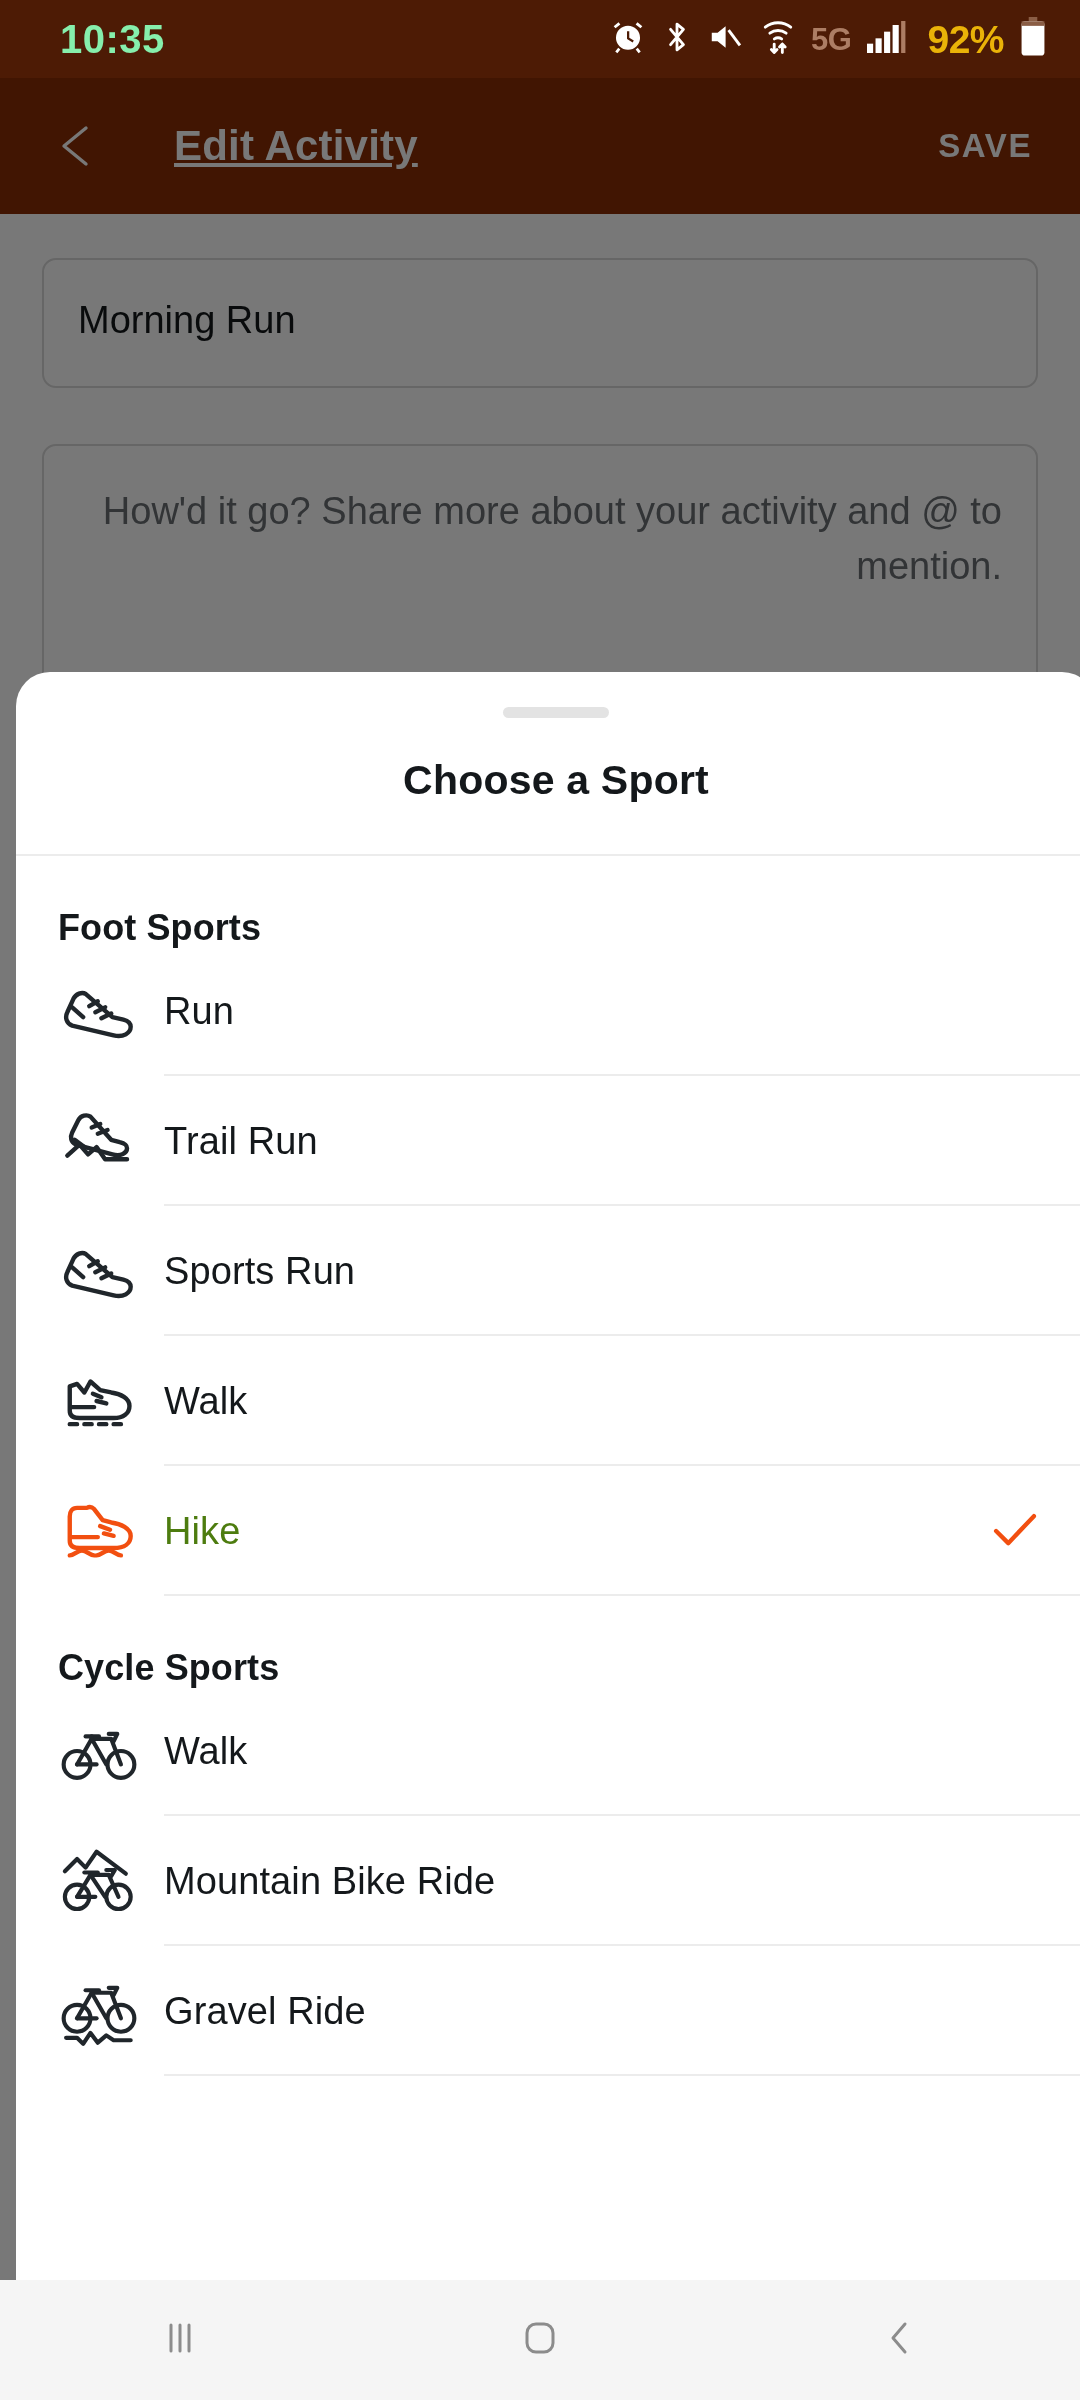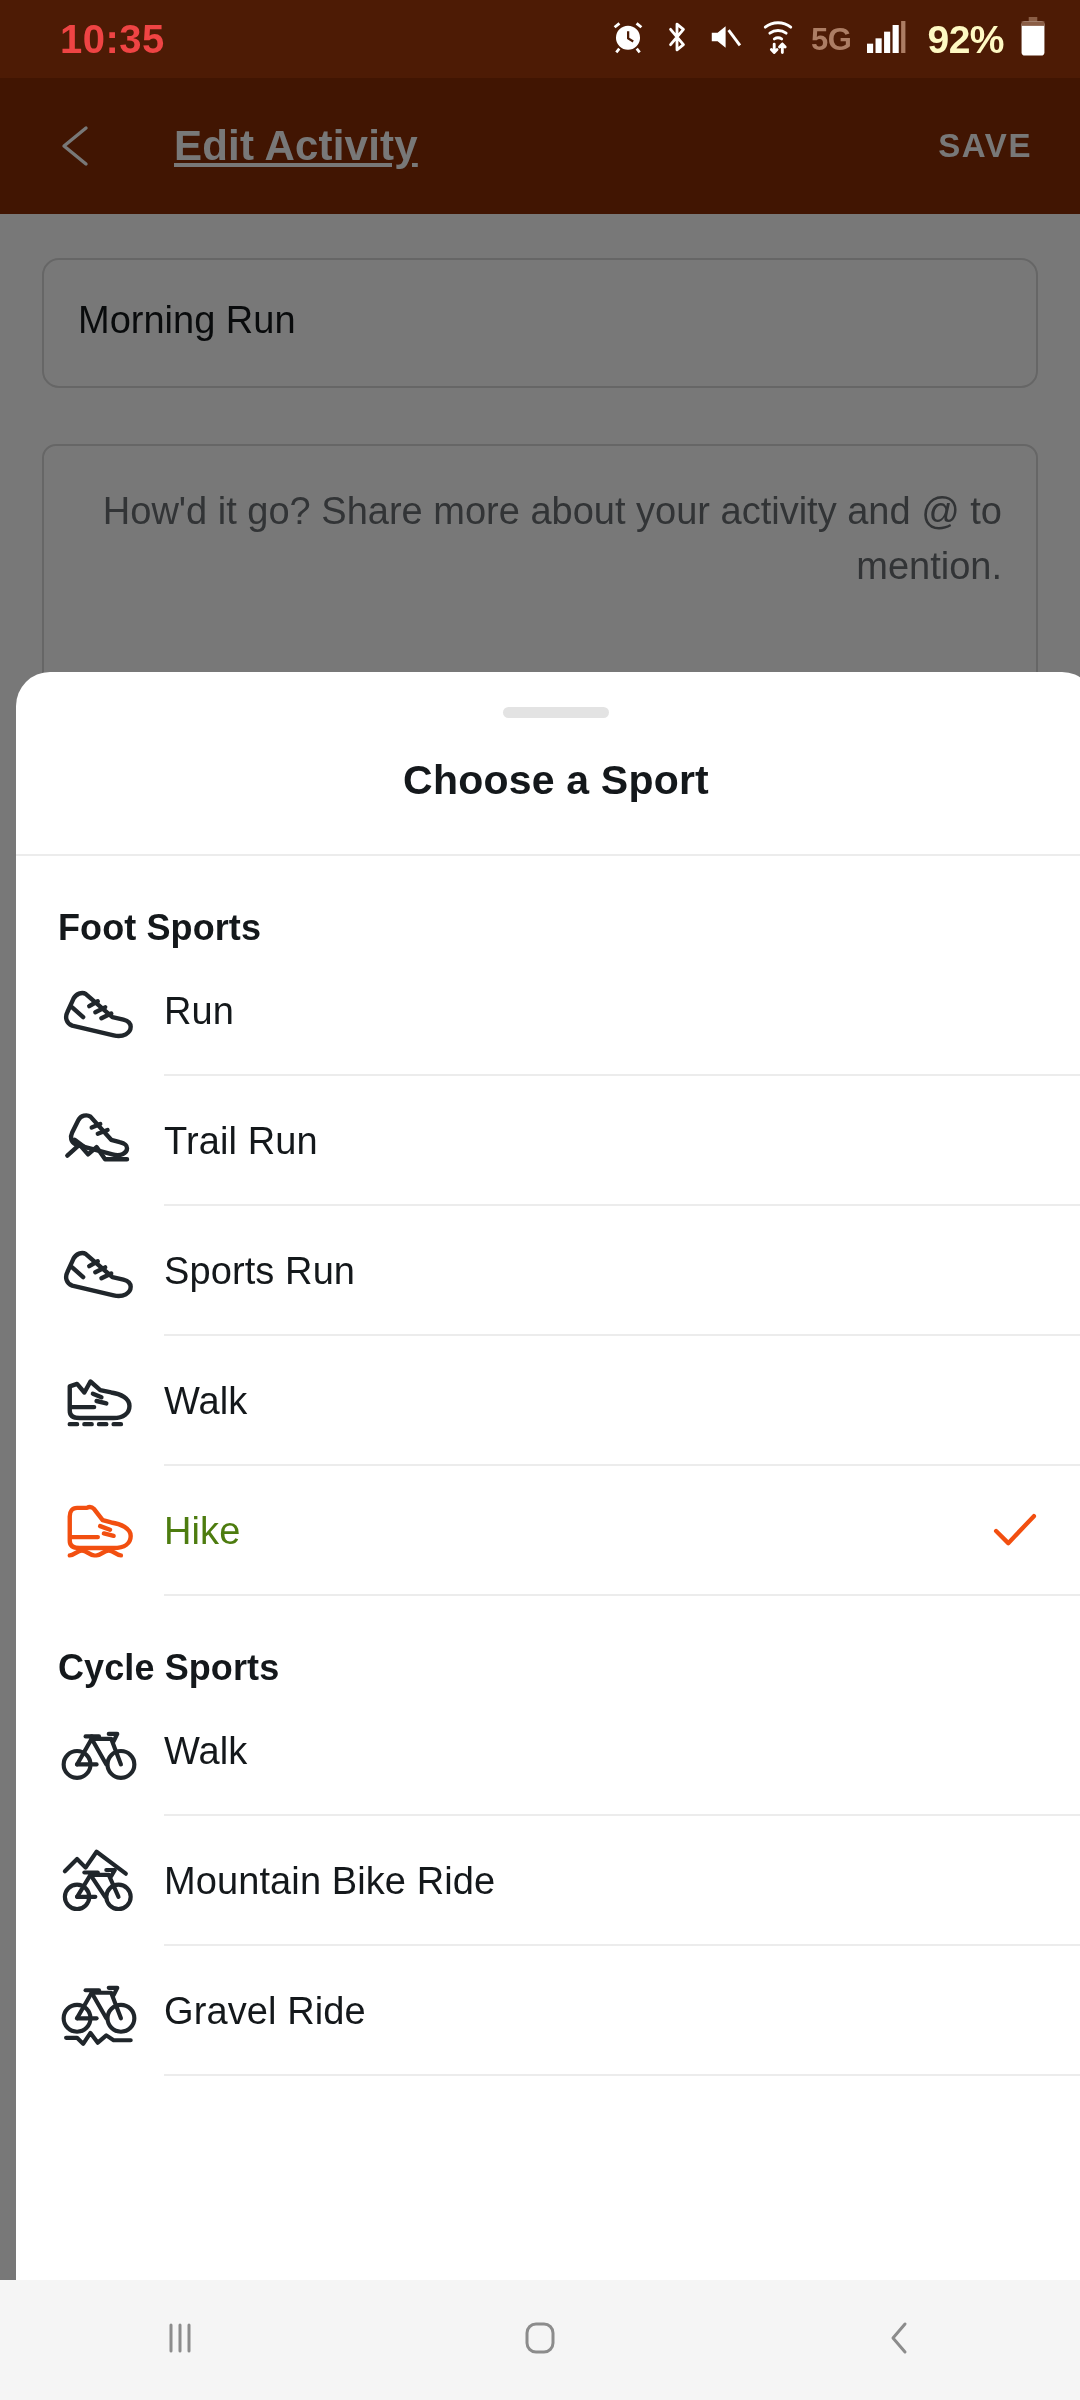--- a/index.html
+++ b/index.html
@@ -26,42 +26,42 @@
     top: 0; left: 0;
     width: 1080px;
     height: 78px;
     background: #4d1b05;
     display: flex;
     align-items: center;
     padding: 0 34px 0 60px;
     z-index: 40;
   }
   #status-clock {
-    color: #ef4444;
+    color: #86efac;
     font-size: 40px;
     font-weight: 700;
     letter-spacing: 0.5px;
     line-height: 1;
   }
   #status-right {
     margin-left: auto;
     display: flex;
     align-items: center;
     gap: 16px;
   }
   .sb-icon { display: block; }
   #status-5g {
     color: #ac7d64;
     font-size: 31px;
     font-weight: 700;
     letter-spacing: -0.5px;
     line-height: 1;
   }
   #status-battery-text {
-    color: #fef9c3;
+    color: #eab308;
     font-size: 39px;
     font-weight: 700;
     letter-spacing: -0.5px;
     line-height: 1;
     margin-left: 4px;
   }
 
   
   #underlay {
     position: absolute;
@@ -99,21 +99,21 @@
     background: #ffffff;
     padding: 44px 42px 0 42px;
   }
   .form-field {
     border: 2px solid #d9d9d9;
     border-radius: 14px;
     padding: 38px 34px;
     margin-bottom: 56px;
     background: #ffffff;
   }
-  #title-field { min-height: 130px; border-radius: 17px; }
+  #title-field { min-height: 130px; }
   #title-value {
     font-size: 38px;
     color: #14181b;
     line-height: 1.2;
   }
   #desc-field { min-height: 260px; text-align: right; }
   #desc-placeholder {
     font-size: 38px;
     color: #6a6f73;
     line-height: 1.45;

